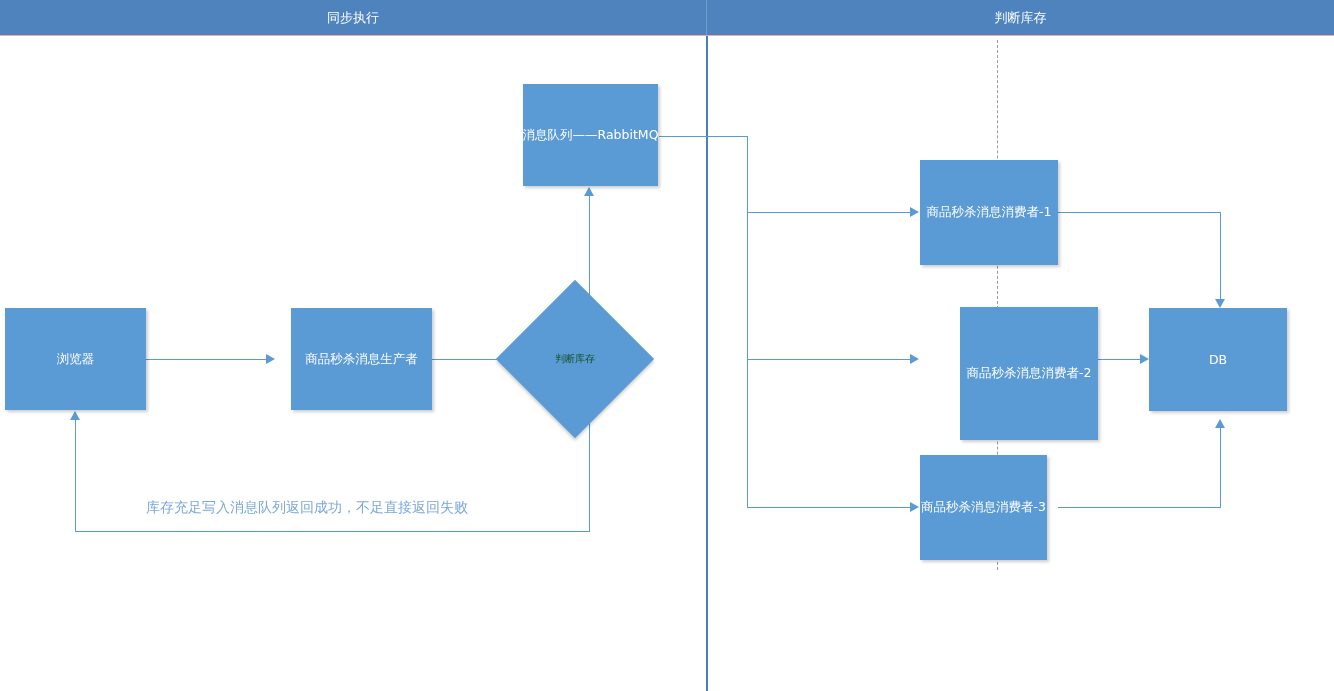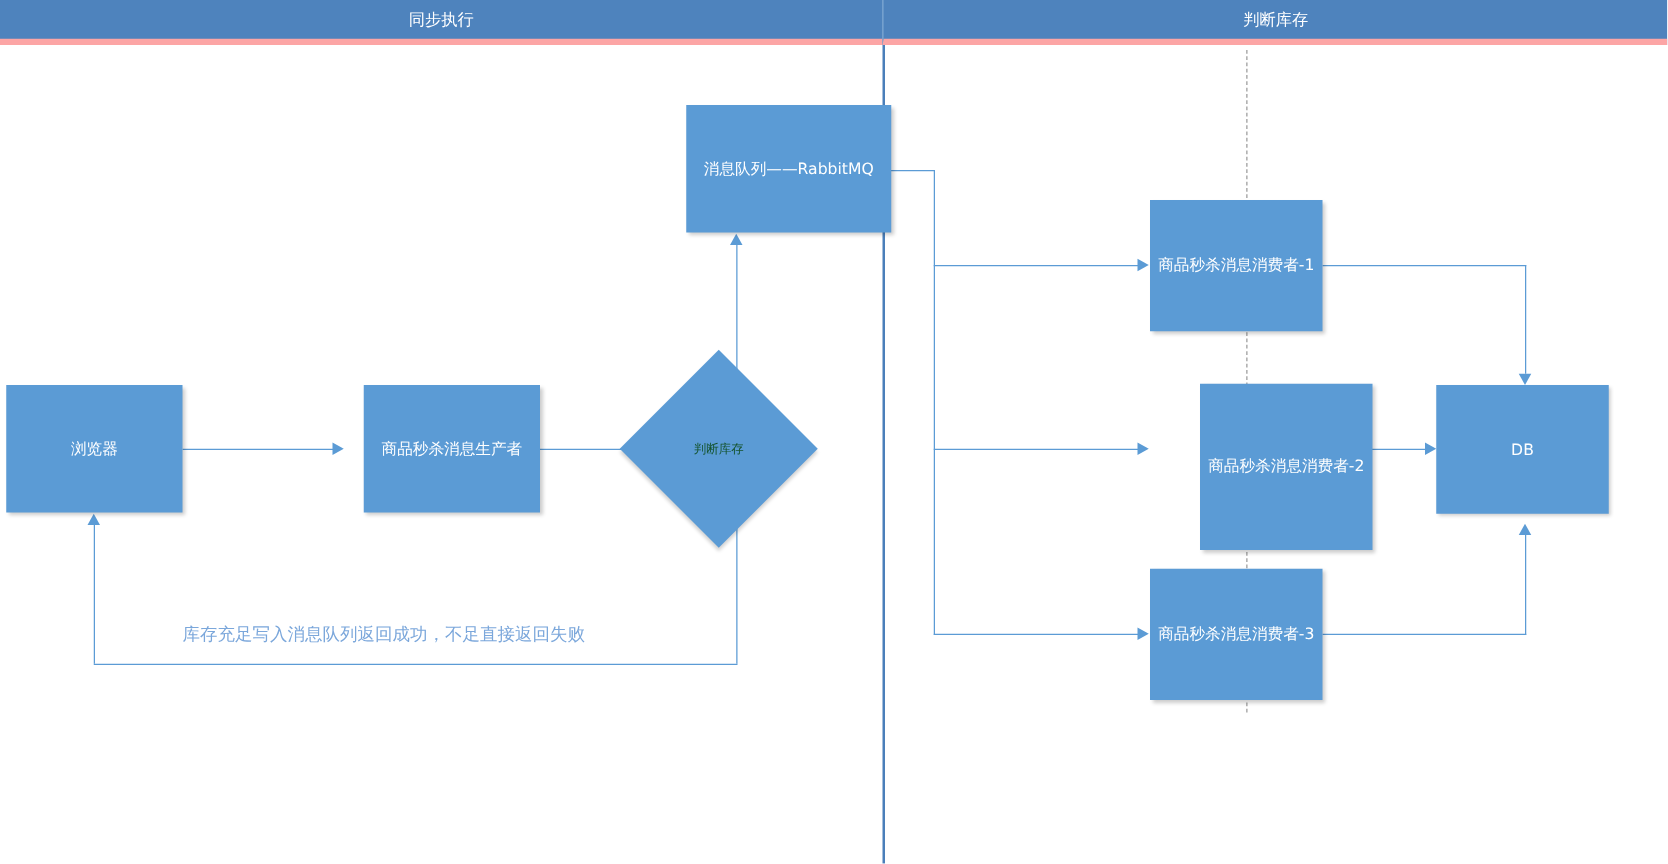--- a/index.html
+++ b/index.html
@@ -24,21 +24,21 @@
     position: absolute;
     top: 0;
     height: 36px;
     background: #4E83BD;
     color: #ffffff;
     font-size: 13px;
     display: flex;
     align-items: center;
     justify-content: center;
     box-sizing: border-box;
-    border-bottom: 5px solid #fca5a5;
+    border-bottom: 1px solid #fca5a5;
   }
   .band-left  { left: 0;     width: 706px; }
   .band-right { left: 706px; width: 628px; border-left: 1px solid #6f9dcd; }
 
   
   .divider-solid {
     position: absolute;
     left: 706px;
     top: 36px;
     width: 0;
@@ -203,33 +203,33 @@
 
   <div class="node" style="left:275px; top:308px; width:141px; height:102px;margin-left:16px;">
     <span class="node-label">商品秒杀消息生产者</span>
   </div>
 
   <div class="diamond" style="left:519px; top:303px; width:112px; height:112px;">
     <div class="shape"></div>
     <div class="txt">判断库存</div>
   </div>
 
-  <div class="node overflow" style="left:549px; top:84px; width:164px; height:102px;text-align:right;">
+  <div class="node overflow" style="left:523px; top:84px; width:135px; height:102px;text-align:right;">
     <span class="node-label">消息队列——RabbitMQ</span>
   </div>
 
   <div class="node overflow" style="left:920px; top:160px; width:138px; height:105px;">
     <span class="node-label">商品秒杀消息消费者-1</span>
   </div>
 
   <div class="node overflow" style="left:944px; top:307px; width:138px; height:133px;margin-left:16px;">
     <span class="node-label">商品秒杀消息消费者-2</span>
   </div>
 
-  <div class="node overflow" style="left:920px; top:455px; width:138px; height:105px;">
+  <div class="node overflow" style="left:920px; top:455px; width:127px; height:105px;">
     <span class="node-label">商品秒杀消息消费者-3</span>
   </div>
 
   <div class="node" style="left:1149px; top:308px; width:138px; height:103px;justify-content:center;">
     <span class="node-label">DB</span>
   </div>
 
 </div>
 
 </body></html>

